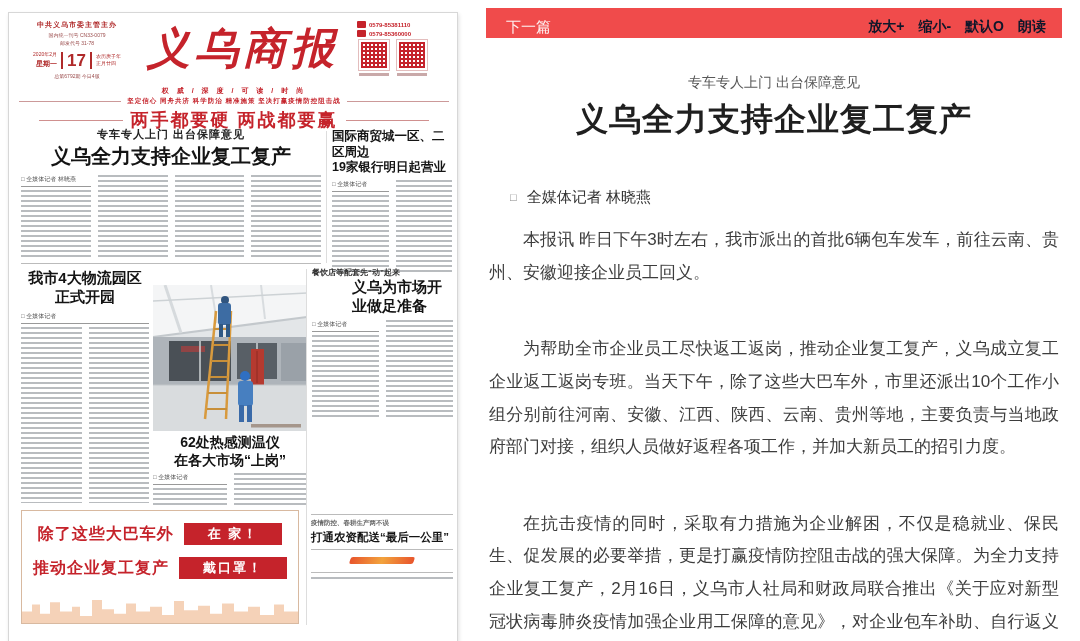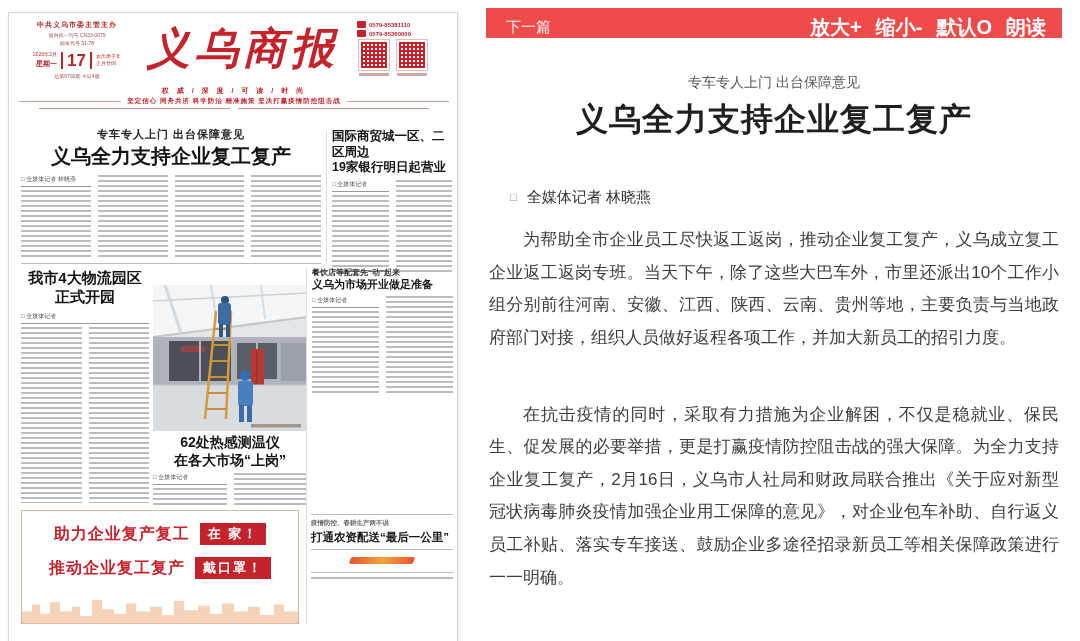--- a/index.html
+++ b/index.html
@@ -50,39 +50,39 @@
   .np-byline { font-size:6px; color:#555; border-bottom:1px solid #999; padding-bottom:2px; margin-bottom:3px; white-space:nowrap; overflow:hidden;}
   .greek { background-image:repeating-linear-gradient(to bottom,#a7abafcc 0,#a7abafcc 2px,rgba(0,0,0,0) 2px,rgba(0,0,0,0) 5px); }
   .cols { display:flex; gap:7px; }
   .cols > div { flex:1; }
   .vrule { border-left:1px solid #ddd; }
   .hrule { border-top:1px solid #bbb; }
   
   .psa { left:12px; top:497px; width:278px; height:114px; border:1px solid #d8b9a0; background:#fff; overflow:hidden; }
   .psa-row { display:flex; align-items:center; justify-content:center; gap:10px; margin-top:12px; position:relative; z-index:2;}
   .psa-text { font-family:"Liberation Serif","DejaVu Serif",serif; font-size:16px; font-weight:900; color:#c5232b; letter-spacing:1px;}
-  .psa-badge { background:#c5232b; color:#fff; font-weight:900; font-size:13px; padding:2px 8px; letter-spacing:2px; white-space:nowrap;}
+  .psa-badge { background:#c5232b; color:#fff; font-weight:900; font-size:13px; padding:2px 24px; letter-spacing:2px; white-space:nowrap;}
   .psa svg { position:absolute; left:0; bottom:0; width:100%; height:30px; z-index:1;}
   
   .np-rcol { left:302px; top:496px; width:142px; }
   .np-rcol .k { font-size:6.5px; color:#666; font-weight:bold; margin-bottom:2px; white-space:nowrap; overflow:hidden;}
   .np-rcol .h { font-size:13px; font-weight:900; color:#141414; line-height:1.25; }
   .np-rcol .hr { border-top:1px solid #bbb; margin:5px 0 4px;}
   .battle { text-align:center; padding:2px 0 3px; }
   .battle .word { font-size:21px; font-weight:900; font-style:italic; color:#d0271a;
      text-shadow:1px 1px 0 #f2b33d; letter-spacing:2px;}
   .battle .ribbon { width:64px; height:7px; margin:1px auto 0; background:linear-gradient(90deg,#e8552c,#f2a33d 50%,#e8552c); transform:skewX(-18deg); border-radius:2px;}
   .credits { height:4px; margin-top:4px; }
   
   .reader { position:absolute; left:486px; top:0; width:576px; height:641px; background:#fff; }
   .toolbar { position:absolute; left:0; top:8px; width:576px; height:30px; background:#f04b4b;
     display:flex; align-items:center; justify-content:space-between; padding:8px 16px 0 20px; }
   .toolbar .prev { color:rgba(255,255,255,.92); font-size:15px; cursor:pointer;}
   .toolbar .ctrls { display:flex; gap:14px; }
-  .toolbar .ctrls span { color:#ffffff; font-weight:bold; font-size:20px; cursor:pointer;}
+  .toolbar .ctrls span { color:#0f172a; font-weight:bold; font-size:14px; cursor:pointer;}
   .rd-kicker { position:absolute; left:0; top:74px; width:576px; text-align:center; font-size:14px; color:#595959;}
   .rd-title { position:absolute; left:0; top:98px; width:576px; text-align:center; font-size:32px; font-weight:900; color:#1f1f1f; letter-spacing:1px;}
   .rd-byline { position:absolute; left:24px; top:188px; font-size:15px; color:#333;}
   .rd-byline .sq { color:#888; font-size:11px; margin-right:6px; vertical-align:1px;}
   .rd-body { position:absolute; left:3px; top:224px; width:570px; font-size:17px; color:#3d3d3d;
     line-height:1.92; text-align:justify; }
   .rd-body p { text-indent:2em; margin-bottom:44px; }
 </style>
 </head>
 <body>
@@ -132,20 +132,21 @@
 
     <div class="np-abs np-slogan">权 威 / 深 度 / 可 读 / 时 尚</div>
     <div class="np-abs np-slogan2">
       <div class="rule"></div>
       <div class="txt">坚定信心 同舟共济 科学防治 精准施策 坚决打赢疫情防控阻击战</div>
       <div class="rule"></div>
     </div>
 
     <div class="np-abs np-banner">
       <div class="rule"></div>
+      <div class="txt">两手都要硬 两战都要赢</div>
       <div class="rule"></div>
     </div>
 
     <div class="np-abs" style="left:12px;top:114px;width:300px;">
       <div class="np-kicker">专车专人上门 出台保障意见</div>
       <div class="np-headline" style="font-size:20px;margin-top:2px;">义乌全力支持企业复工复产</div>
       <div class="cols" style="margin-top:6px;height:84px;">
         <div>
           <div class="np-byline">□ 全媒体记者 林晓燕</div>
           <div class="greek" style="height:70px;"></div>
@@ -237,34 +238,34 @@
           <div class="greek" style="height:20px;"></div>
         </div>
         <div class="greek"></div>
       </div>
     </div>
 
     <div class="np-abs vrule" style="left:297px;top:256px;height:356px;"></div>
 
     <div class="np-abs" style="left:303px;top:254px;width:141px;">
       <div class="np-kicker-sm">餐饮店等配套先“动”起来</div>
-      <div class="np-headline" style="font-size:11px;text-align:left;">义乌为市场开业做足准备</div>
+      <div class="np-headline" style="font-size:15px;text-align:left;margin-left:40px;">义乌为市场开业做足准备</div>
       <div class="cols" style="margin-top:4px;height:98px;">
         <div>
           <div class="np-byline">□ 全媒体记者</div>
           <div class="greek" style="height:84px;"></div>
         </div>
         <div class="greek"></div>
       </div>
     </div>
 
 
     <div class="np-abs psa">
       <div class="psa-row">
-        <span class="psa-text">助力企业复产复工</span>
+        <span class="psa-text">除了这些大巴车外</span>
         <span class="psa-badge">在 家！</span>
       </div>
       <div class="psa-row">
         <span class="psa-text">推动企业复工复产</span>
         <span class="psa-badge">戴口罩！</span>
       </div>
       <svg viewBox="0 0 276 26" preserveAspectRatio="none">
         <path d="M0,26 L0,16 10,16 10,10 18,10 18,18 28,18 28,8 38,8 38,16 50,16 50,12 58,12 58,20 70,20 70,6 80,6 80,14 92,14 92,18 104,18 104,9 114,9 114,16 128,16 128,12 140,12 140,19 152,19 152,7 162,7 162,15 176,15 176,11 188,11 188,18 200,18 200,9 212,9 212,16 226,16 226,12 238,12 238,19 252,19 252,10 262,10 262,16 276,16 276,26 Z" fill="#f2c7a6" opacity="0.8"></path>
       </svg>
     </div>
@@ -296,17 +297,18 @@
     </div>
 
     <div class="rd-kicker">专车专人上门 出台保障意见</div>
     <div class="rd-title">义乌全力支持企业复工复产</div>
     <div class="rd-byline">
       <span class="sq">□</span>
       <span>全媒体记者 林晓燕</span>
     </div>
 
     <div class="rd-body">
+      <p>本报讯 昨日下午3时左右，我市派出的首批6辆包车发车，前往云南、贵州、安徽迎接企业员工回义。</p>
       <p>为帮助全市企业员工尽快返工返岗，推动企业复工复产，义乌成立复工企业返工返岗专班。当天下午，除了这些大巴车外，市里还派出10个工作小组分别前往河南、安徽、江西、陕西、云南、贵州等地，主要负责与当地政府部门对接，组织人员做好返程各项工作，并加大新员工的招引力度。</p>
       <p>在抗击疫情的同时，采取有力措施为企业解困，不仅是稳就业、保民生、促发展的必要举措，更是打赢疫情防控阻击战的强大保障。为全力支持企业复工复产，2月16日，义乌市人社局和财政局联合推出《关于应对新型冠状病毒肺炎疫情加强企业用工保障的意见》，对企业包车补助、自行返义员工补贴、落实专车接送、鼓励企业多途径招录新员工等相关保障政策进行一一明确。</p>
     </div>
   </div>
 </div>
 
 </body></html>

